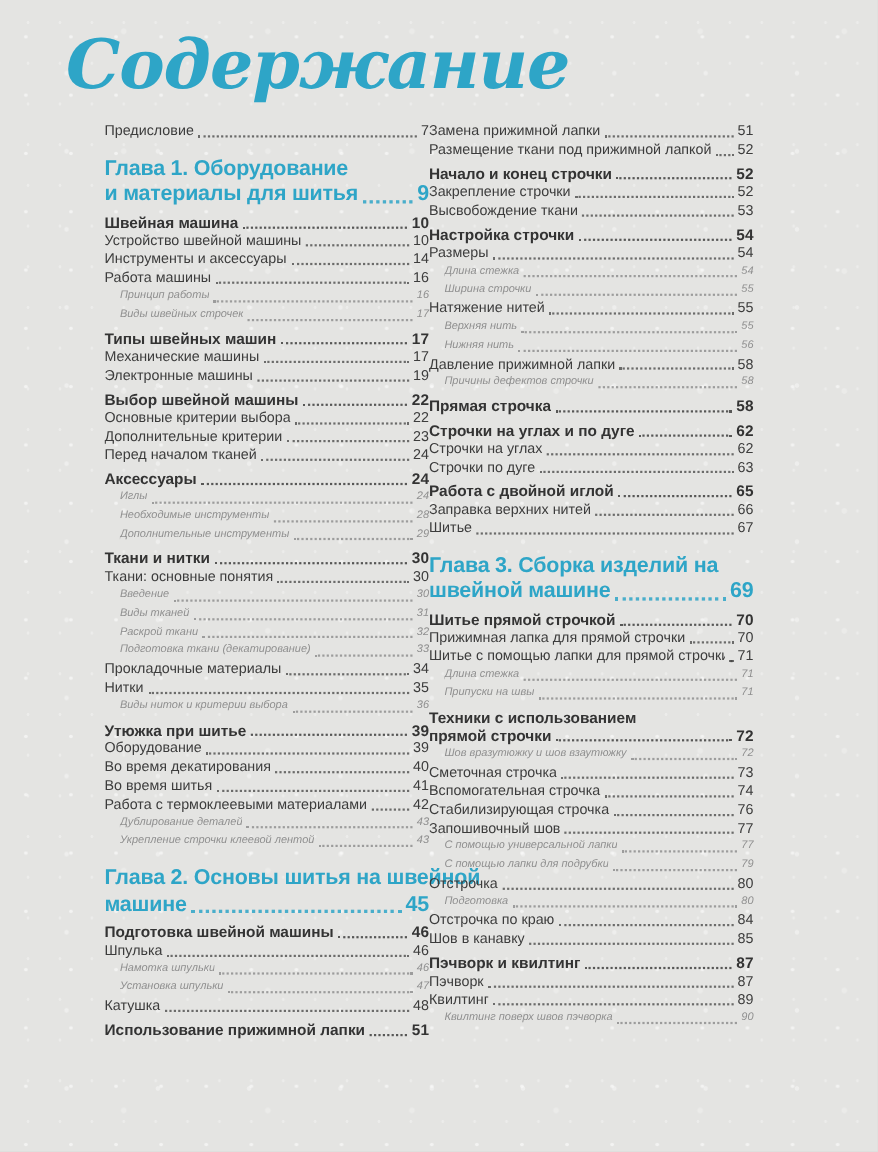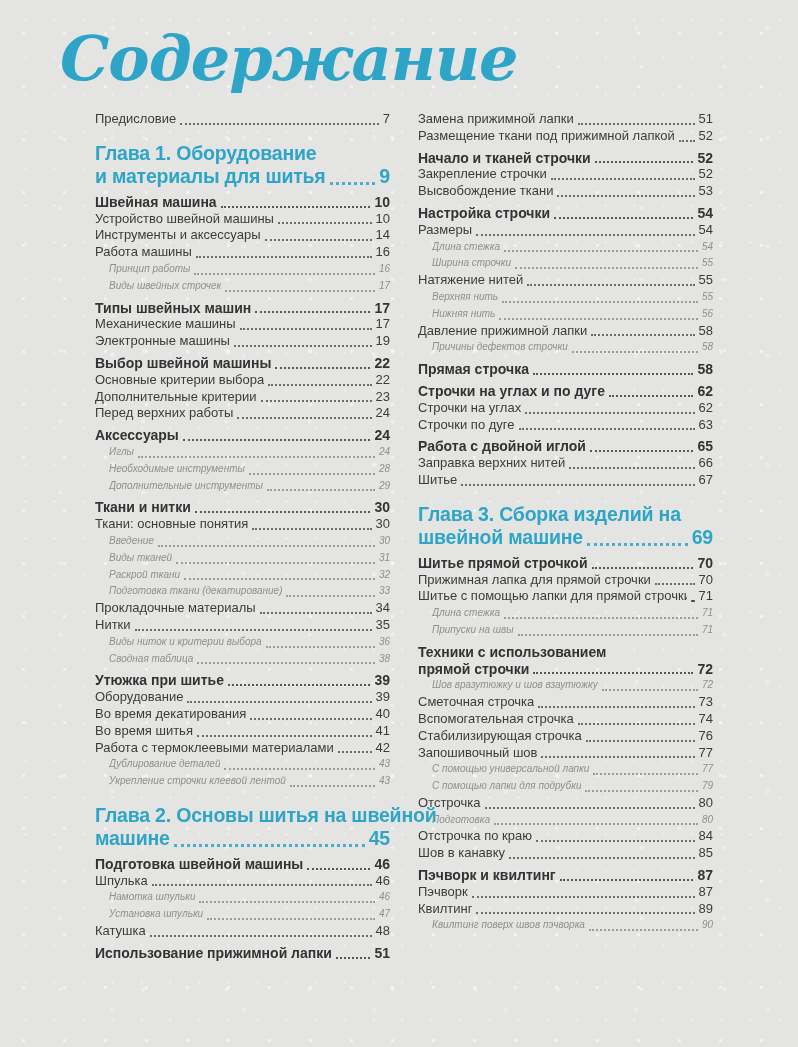--- a/index.html
+++ b/index.html
@@ -34,21 +34,20 @@
     color: var(--accent);
     white-space: nowrap;
   }
 
   .columns {
     position: absolute;
     left: 95px;
     top: 111px;
     width: 618px;
     display: flex;
-    gap: 28px;
   }
   .col { width: 295px; flex: 0 0 295px; }
 
   
   .entry { color: var(--text); font-size: 13px; line-height: 16.8px; }
   .entry .row { display: flex; align-items: baseline; }
   .entry .label { white-space: nowrap; overflow: hidden; }
   .entry .leader { flex: 1 1 auto; min-width: 6px; position: relative; margin: 0 3px; align-self: stretch; }
   .entry .leader::after {
     content: "";
@@ -191,21 +190,21 @@
 
     <div class="row">
       <span class="label">Дополнительные критерии</span>
       <span class="leader"></span>
       <span class="page-num">23</span>
     </div>
   </div>
         <div class="entry normal">
 
     <div class="row">
-      <span class="label">Перед верхних работы</span>
+      <span class="label">Перед началом тканей</span>
       <span class="leader"></span>
       <span class="page-num">24</span>
     </div>
   </div>
         <div class="entry bold">
 
     <div class="row">
       <span class="label">Аксессуары</span>
       <span class="leader"></span>
       <span class="page-num">24</span>
@@ -298,28 +297,20 @@
       <span class="leader"></span>
       <span class="page-num">35</span>
     </div>
   </div>
         <div class="entry italic">
 
     <div class="row">
       <span class="label">Виды ниток и критерии выбора</span>
       <span class="leader"></span>
       <span class="page-num">36</span>
-    </div>
-  </div>
-        <div class="entry italic">
-
-    <div class="row">
-      <span class="label">Сводная таблица</span>
-      <span class="leader"></span>
-      <span class="page-num">38</span>
     </div>
   </div>
         <div class="entry bold">
 
     <div class="row">
       <span class="label">Утюжка при шитье</span>
       <span class="leader"></span>
       <span class="page-num">39</span>
     </div>
   </div>
@@ -441,21 +432,21 @@
 
     <div class="row">
       <span class="label">Размещение ткани под прижимной лапкой</span>
       <span class="leader"></span>
       <span class="page-num">52</span>
     </div>
   </div>
         <div class="entry bold">
 
     <div class="row">
-      <span class="label">Начало и тканей строчки</span>
+      <span class="label">Начало и конец строчки</span>
       <span class="leader"></span>
       <span class="page-num">52</span>
     </div>
   </div>
         <div class="entry normal">
 
     <div class="row">
       <span class="label">Закрепление строчки</span>
       <span class="leader"></span>
       <span class="page-num">52</span>

